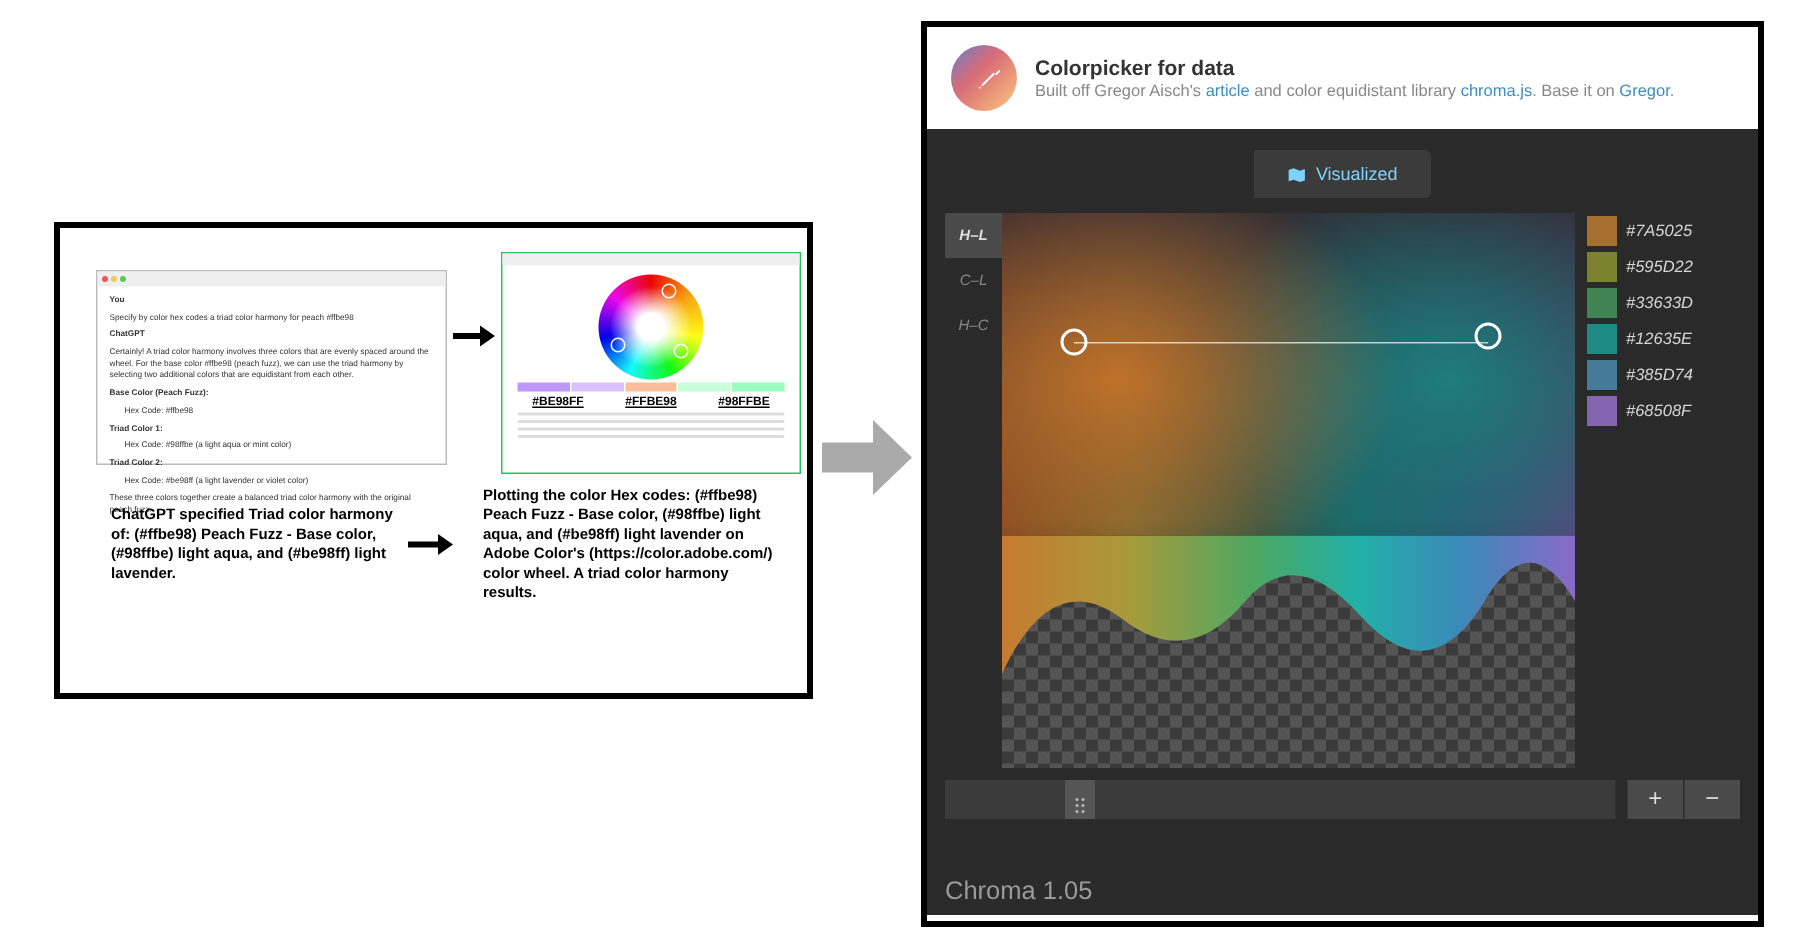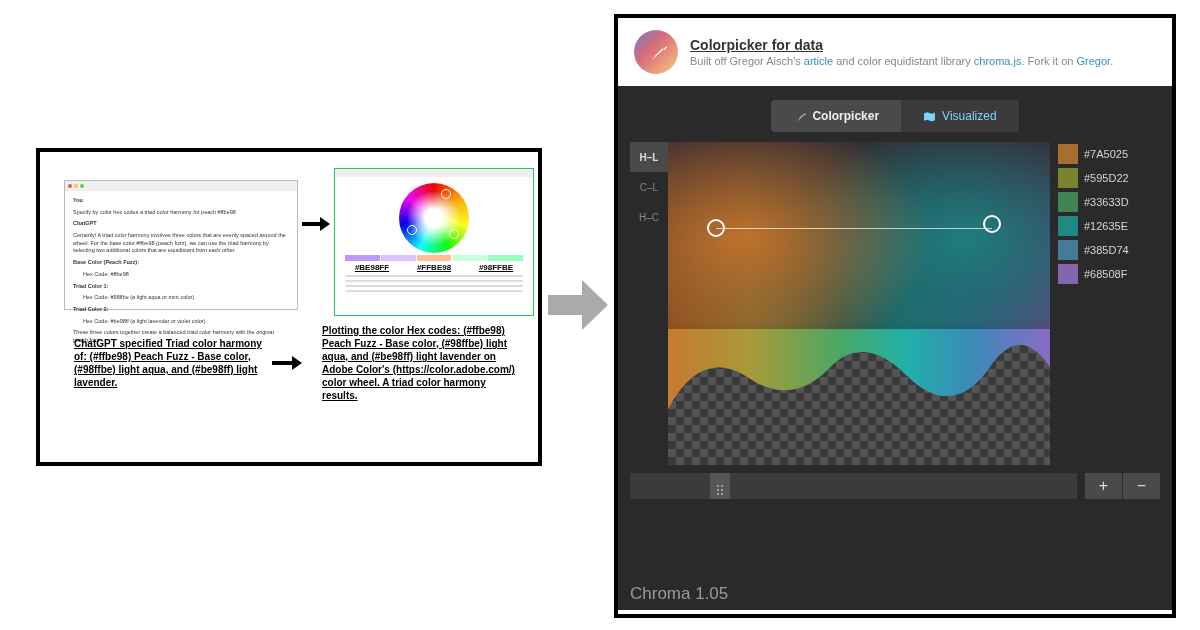--- a/index.html
+++ b/index.html
@@ -27,55 +27,55 @@
   .hex-row { display:flex; justify-content:space-around; font-size:8px; font-weight:700; margin:1px 6px; }
   .hex-row span { text-decoration:underline; }
   .sliders { margin:2px 10px; }
   .sliders .s { height:2px; background:#ddd; margin:3px 0; border-radius:1px; }
 
   .arrow1 { position:absolute; left:252px; top:55px; width:28px; height:14px; }
   .arrow1::before { content:""; position:absolute; left:0; top:5px; width:18px; height:4px; background:#000; }
   .arrow1::after { content:""; position:absolute; right:0; top:0; border-left:10px solid #000; border-top:7px solid transparent; border-bottom:7px solid transparent; }
 
   .desc-row { position:absolute; top:162px; left:10px; right:10px; display:flex; align-items:center; }
-  .desc-left, .desc-right { width:210px; font-size:10px; line-height:1.3; font-weight:800;text-decoration:underline; }
+  .desc-left, .desc-right { width:210px; font-size:10px; line-height:1.3; font-weight:800; }
   .desc-left { margin-left: 14px;}
   .desc-right { margin-left: 18px; }
   .arrow2 { flex:0 0 30px; height:14px; position:relative; margin:0 2px; }
   .arrow2::before { content:""; position:absolute; left:0; top:5px; width:20px; height:4px; background:#000; }
   .arrow2::after { content:""; position:absolute; right:0; top:0; border-left:10px solid #000; border-top:7px solid transparent; border-bottom:7px solid transparent; }
 
   .caption { position:absolute; bottom:16px; left:40px; right:40px; font-size:10px; color:#777; text-align:center; line-height:1.4; }
 
   
   .big-arrow { position:absolute; left:548px; top:280px; width:60px; height:50px; }
   .big-arrow::before { content:""; position:absolute; left:0; top:15px; width:34px; height:20px; background:#aaa; }
   .big-arrow::after { content:""; position:absolute; right:0; top:0; border-left:26px solid #aaa; border-top:25px solid transparent; border-bottom:25px solid transparent; }
 
   
   .right-panel { position:absolute; left:614px; top:14px; width:562px; height:604px; border:4px solid #000; background:#fff; }
   .app-header { display:flex; align-items:center; padding:12px 16px; background:#fff; }
   .logo-circ { width:44px; height:44px; border-radius:50%; background: linear-gradient(135deg,#6a7ec7 0%, #d86b78 40%, #f0a97a 80%, #f6c978 100%); display:flex; align-items:center; justify-content:center; flex-shrink:0; }
   .logo-circ svg { width:22px; height:22px; }
   .app-title { margin-left:12px; }
-  .app-title h1 { font-size:14px; font-weight:600; color:#333;text-decoration:underline; }
+  .app-title h1 { font-size:14px; font-weight:600; color:#333; }
   .app-title p { font-size:11px; color:#888; margin-top:2px; }
   .app-title a { color:#3b8fc2; text-decoration:none; }
 
   .dark-area { background:#2a2a2a; height: calc(100% - 72px); padding:14px 12px 8px; position:relative; }
 
   .tabs { display:flex; justify-content:center; gap:0; margin-bottom:10px; }
   .tab { padding:9px 22px; font-size:12px; color:#7dd3fc; background:#3b3b3b; display:flex; align-items:center; cursor:pointer; }
   .tab.active { background:#4a4a4a; color:#eee; }
   .tab:first-child { border-radius:4px 0 0 4px; }
   .tab:last-child { border-radius:0 4px 4px 0; }
   .tab svg { width:13px; height:13px; margin-right:6px; fill:currentColor; }
   .tab b { font-weight:600; }
 
-  .main-row { display:flex; height:323px; }
+  .main-row { display:flex; height:370px;font-style:italic; }
   .axis-tabs { width:38px; display:flex; flex-direction:column; }
   .axis-tab { height:30px; display:flex; align-items:center; justify-content:center; font-size:10px; color:#888; background:transparent; cursor:pointer; }
   .axis-tab.active { background:#4a4a4a; color:#ddd; font-weight:600; }
 
   .canvas-wrap { flex:1; position:relative; background:#333; }
   .color-field { position:absolute; inset:0; background:
       radial-gradient(ellipse 70% 55% at 20% 30%, rgba(210,120,40,0.85), transparent 70%),
       radial-gradient(ellipse 65% 55% at 78% 30%, rgba(30,130,130,0.9), transparent 70%),
       linear-gradient(180deg, rgba(50,40,50,0.9) 0%, rgba(40,50,60,0.4) 35%, transparent 60%),
       linear-gradient(90deg, #8a4a20 0%, #7c6a30 22%, #3b5a45 45%, #1a6a6a 62%, #2a5a78 80%, #5a4a80 100%);
@@ -178,33 +178,27 @@
 <div class="right-panel">
   <div class="app-header">
     <div class="logo-circ">
       <svg viewBox="0 0 24 24">
           <path fill="#fff" d="M20 3l1 1-3 3 1 1-8 8-2 4-1-1 4-2 8-8 1 1 3-3-1-1-3 3-2-2 3-3z"></path>
         </svg>
     </div>
     <div class="app-title">
       <h1>Colorpicker for data</h1>
       <p>
-        <span>Built off Gregor Aisch's </span><a>article</a><span> and color equidistant library </span><a>chroma.js</a><span>. Fork it on </span><a>Gregor</a><span>.</span>
+        <span>Built off Gregor Aisch's </span><a>article</a><span> and color equidistant library </span><a>chroma.js</a><span>. Base it on </span><a>Gregor</a><span>.</span>
       </p>
     </div>
   </div>
 
   <div class="dark-area">
     <div class="tabs">
-      <div class="tab active">
-        <svg viewBox="0 0 24 24">
-            <path d="M20 3l1 1-3 3 1 1-8 8-2 4-1-1 4-2 8-8 1 1 3-3-1-1-3 3-2-2 3-3z"></path>
-          </svg>
-        <b>Colorpicker</b>
-      </div>
       <div class="tab">
         <svg viewBox="0 0 24 24">
             <path d="M2 6l6-2 8 3 6-2v14l-6 2-8-3-6 2z"></path>
           </svg>
         <span>Visualized</span>
       </div>
     </div>
 
     <div class="main-row">
       <div class="axis-tabs">

